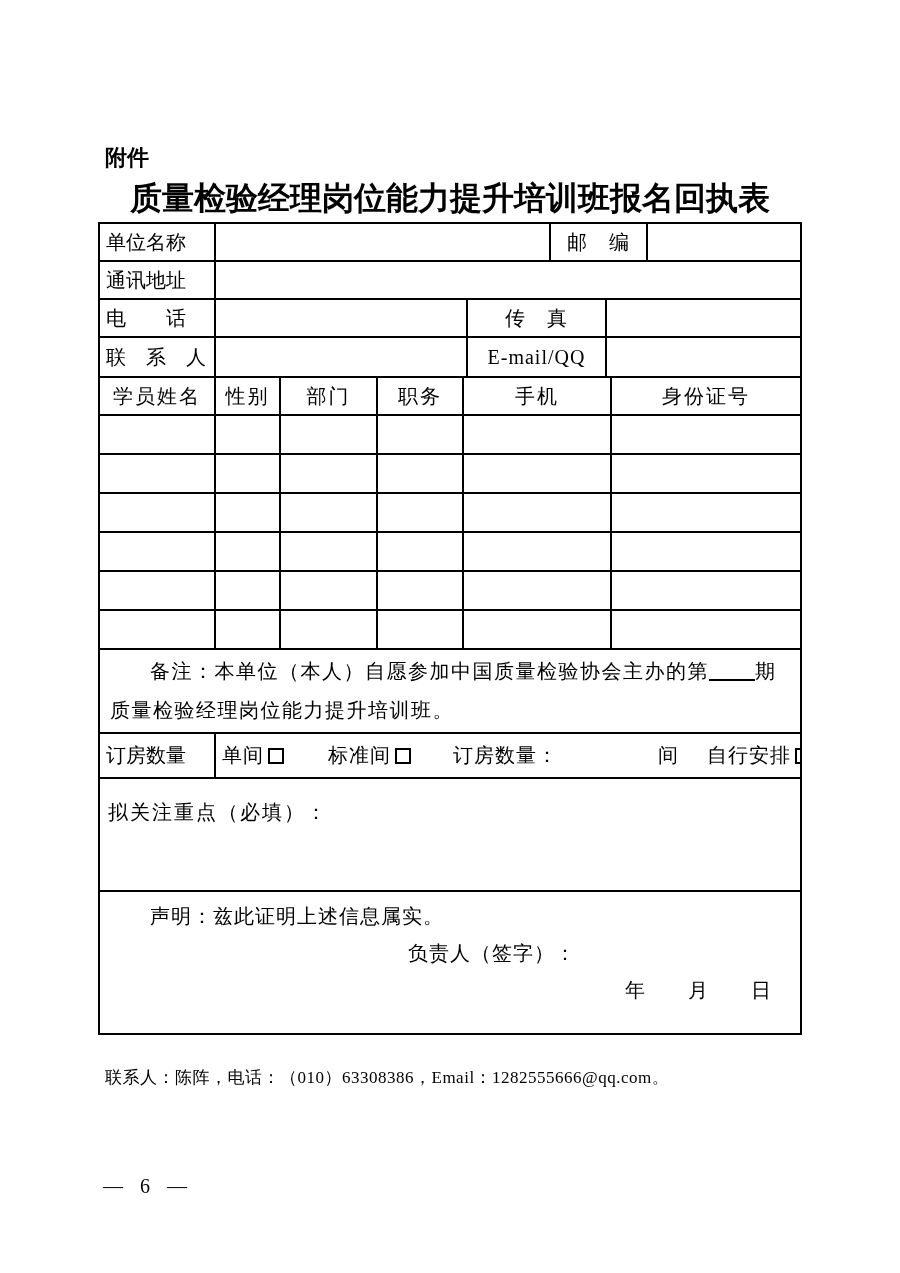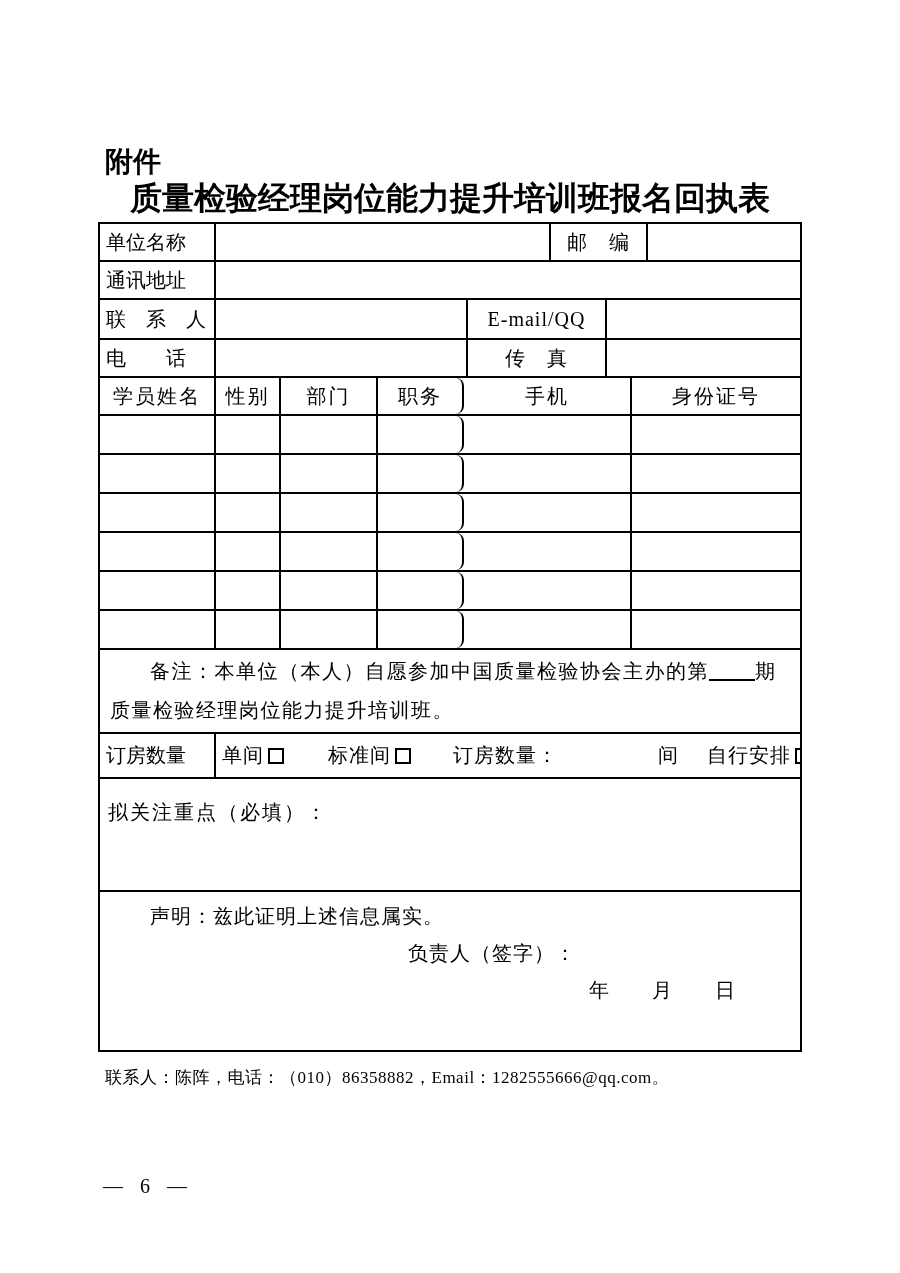--- a/index.html
+++ b/index.html
@@ -7,21 +7,21 @@
   .page {
     position:relative;
     width:900px; height:1273px;
     margin:0 auto;
     background:#ffffff;
     color:#000;
     font-family:"Liberation Serif","DejaVu Serif",serif;
   }
   .attachment {
     position:absolute; left:105px; top:143px;
-    font-size:28px; font-weight:bold;
+    font-size:22px; font-weight:bold;
     font-family:"Liberation Sans","DejaVu Sans",sans-serif;
   }
   .doc-title {
     position:absolute; left:98px; top:177px; width:704px;
     text-align:center; font-size:32px; font-weight:bold;
     white-space:nowrap;
   }
   .form-table {
     position:absolute; left:98px; top:222px; width:704px;
     border:2px solid #000;
@@ -35,30 +35,30 @@
     display:flex; align-items:center; justify-content:center;
     overflow:hidden;
   }
   .cell:last-child { border-right:none; flex:1 1 auto; }
   .lbl { justify-content:flex-start; padding-left:6px; }
   .ctr { justify-content:center; letter-spacing:1px; }
   .hdr { letter-spacing:2px; }
   
   .h38 { height:38px; } .h40 { height:40px; } .h39 { height:39px; }
   .h45 { height:45px; } .h84 { height:84px; } .h113 { height:113px; }
-  .h157 { height:158px; }
+  .h157 { height:141px; }
   
   .w116 { width:116px; flex:none; }
   .w335 { width:335px; flex:none; }
   .w97  { width:97px;  flex:none; }
   .w252 { width:252px; flex:none; }
   .w139 { width:139px; flex:none; }
   .w65  { width:65px;  flex:none; }
-  .w86  { width:86px;  flex:none;border-radius:8px; }
-  .w140 { width:168px; flex:none; }
+  .w86  { width:86px;  flex:none; }
+  .w140 { width:148px; flex:none; }
   
   .remark-cell {
     display:block; width:100%; padding:2px 12px 0 10px;
     line-height:39px; letter-spacing:1.5px; white-space:nowrap;
   }
   .remark-line1 { text-indent:40px; }
   .blank-line {
     display:inline-block; width:46px; height:16px;
     border-bottom:2px solid #000; vertical-align:-3px;
   }
@@ -79,21 +79,21 @@
     display:block; width:100%; padding:20px 8px 0 8px;
     letter-spacing:2px; align-items:flex-start;
   }
   
   .decl-cell {
     display:block; width:100%; padding-top:6px; line-height:37px;
     letter-spacing:1px;
   }
   .decl-statement { padding-left:50px; }
   .decl-seal, .decl-sign { padding-left:308px; }
-  .decl-date { text-align:right; padding-right:64px; }
+  .decl-date { text-align:right; padding-right:28px; }
   .contact-line {
     position:absolute; left:105px; top:1066px;
     font-size:17px; letter-spacing:0.5px; white-space:nowrap;
   }
   .page-number {
     position:absolute; left:103px; top:1175px;
     font-size:20px; letter-spacing:6px;
   }
 </style>
 </head>
@@ -108,34 +108,34 @@
 
     <div class="row h38">
       <div class="cell lbl w116">单位名称</div>
       <div class="cell w335"></div>
       <div class="cell ctr w97">邮　编</div>
       <div class="cell"></div>
     </div>
 
     <div class="row h38">
       <div class="cell lbl w116">通讯地址</div>
+      <div class="cell"></div>
+    </div>
+
+    <div class="row h38">
+      <div class="cell lbl w116">电　　话</div>
+      <div class="cell w252"></div>
+      <div class="cell ctr w139">传　真</div>
       <div class="cell"></div>
     </div>
 
     <div class="row h40">
       <div class="cell lbl w116">联　系　人</div>
       <div class="cell w252"></div>
       <div class="cell ctr w139">E-mail/QQ</div>
-      <div class="cell"></div>
-    </div>
-
-    <div class="row h38">
-      <div class="cell lbl w116">电　　话</div>
-      <div class="cell w252"></div>
-      <div class="cell ctr w139">传　真</div>
       <div class="cell"></div>
     </div>
 
     <div class="row h38">
       <div class="cell ctr hdr w116">学员姓名</div>
       <div class="cell ctr hdr w65">性别</div>
       <div class="cell ctr hdr w97">部门</div>
       <div class="cell ctr hdr w86">职务</div>
       <div class="cell ctr hdr w140">手机</div>
       <div class="cell ctr hdr">身份证号</div>
@@ -226,16 +226,16 @@
     <div class="row h157">
       <div class="cell decl-cell">
         <div class="decl-statement">声明：兹此证明上述信息属实。</div>
         <div class="decl-sign">负责人（签字）：</div>
         <div class="decl-date">年　　月　　日</div>
       </div>
     </div>
 
   </div>
 
-  <div class="contact-line">联系人：陈阵，电话：（010）86358882，Email：1282555666@qq.com。</div>
+  <div class="contact-line">联系人：陈阵，电话：（010）63308386，Email：1282555666@qq.com。</div>
   <div class="page-number">— 6 —</div>
 
 </div>
 
 </body></html>

